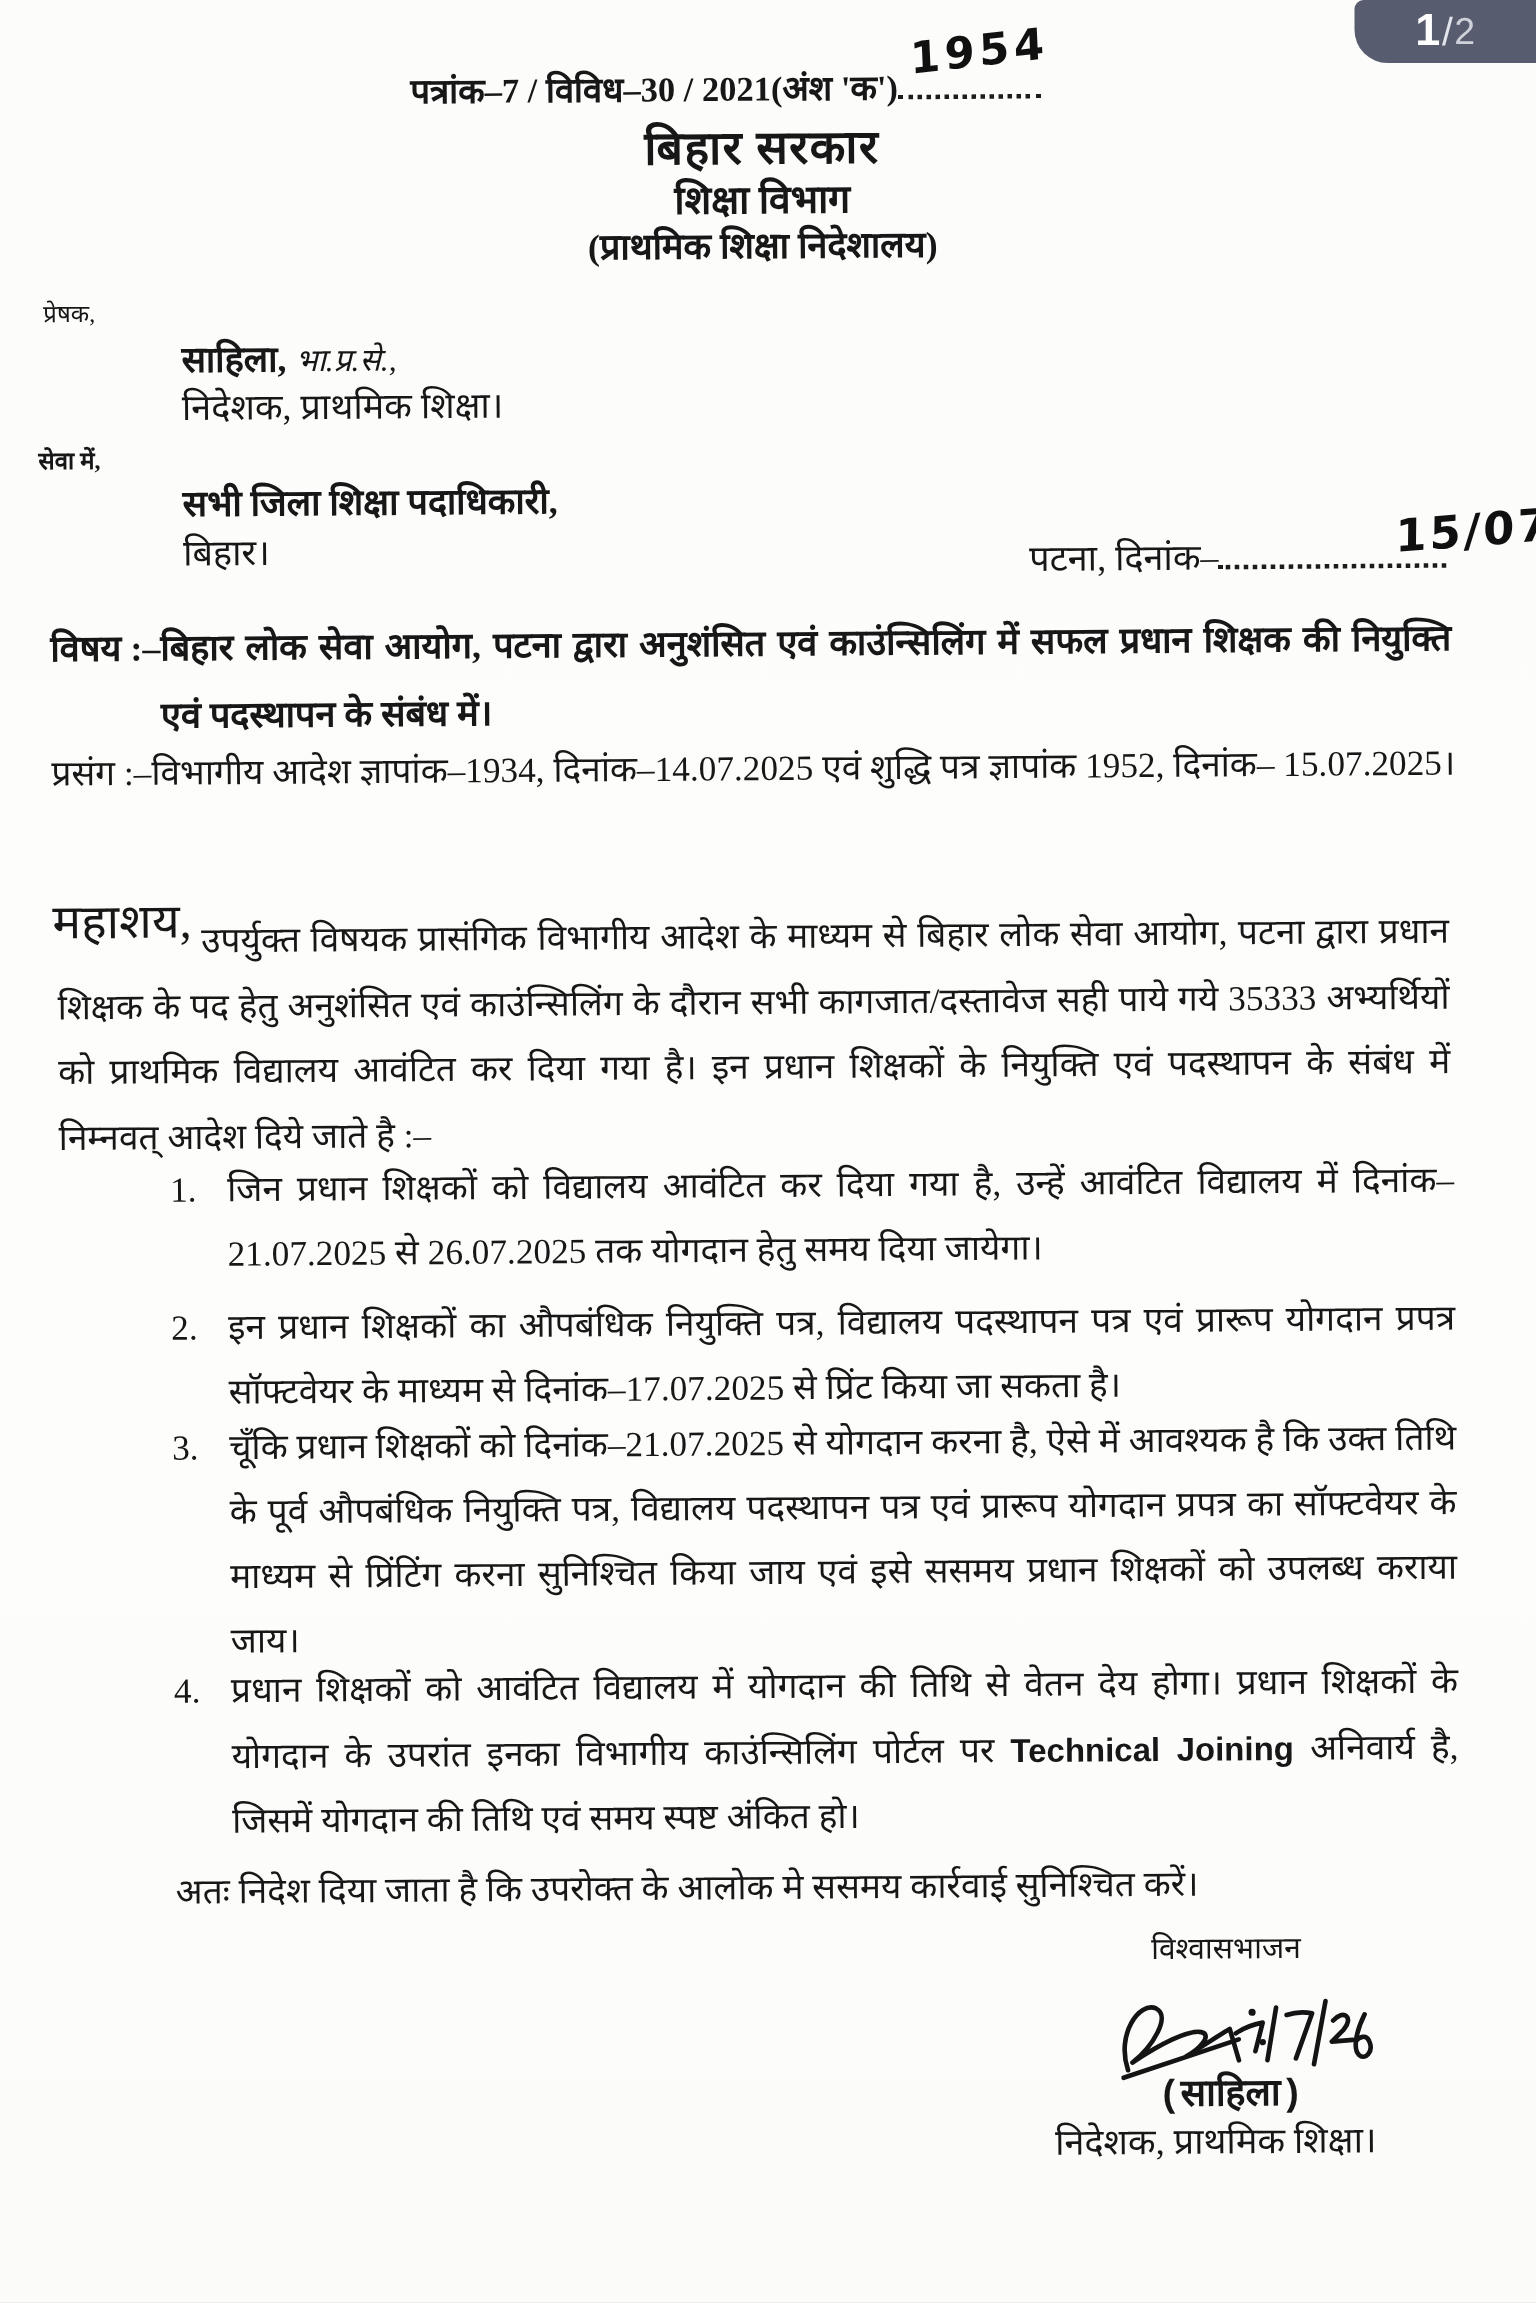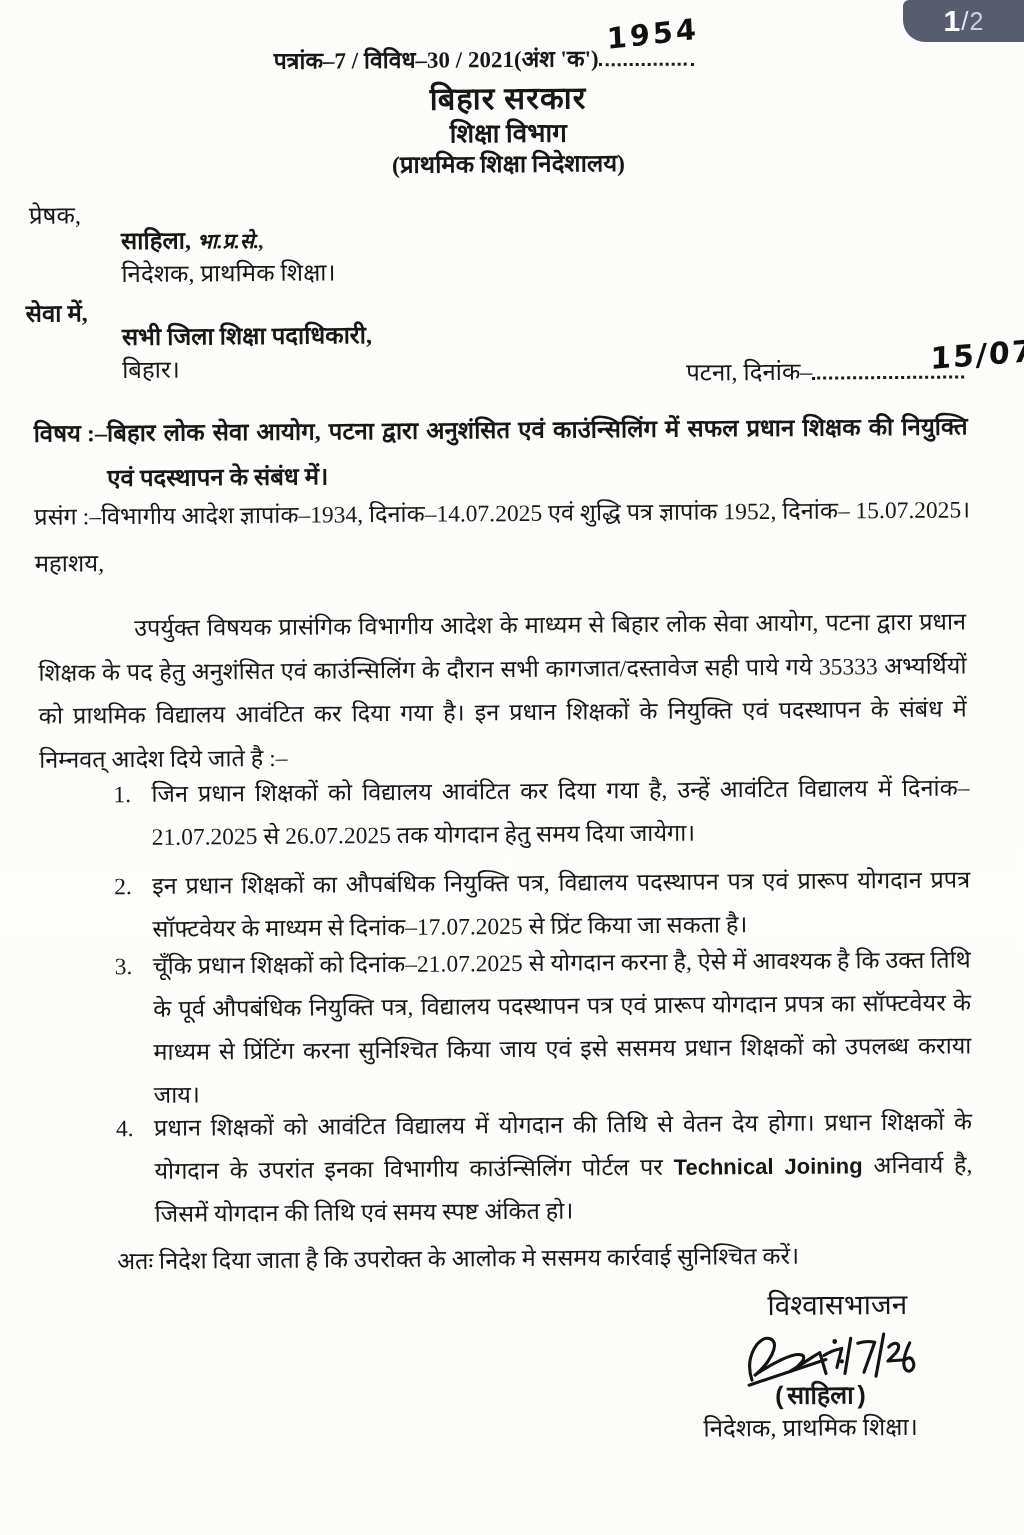--- a/index.html
+++ b/index.html
@@ -46,57 +46,57 @@
   }
   .hand.refnum{
     position:absolute;left:8px;top:-26px;
     font-size:29px;letter-spacing:3px;
     transform:rotate(-6deg) skewX(-4deg);
   }
   .head-gov{left:0;right:0;top:76px;text-align:center;font-size:31px;font-weight:700;letter-spacing:1px;}
   .head-dept{left:0;right:0;top:114px;text-align:center;font-size:26px;font-weight:700;}
   .head-dir{left:0;right:0;top:146px;text-align:center;font-size:24px;font-weight:700;}
 
-  .lbl{font-size:24px;}
+  .lbl{font-size:16px;}
   .from-label{left:32px;top:194px;}
   .from-block{left:124px;top:222px;font-size:24px;line-height:32px;}
-  .from-block .svc{font-style:italic;font-size:21px;font-weight:700;}
+  .from-block .svc{font-style:italic;font-size:21px;font-weight:400;}
   .to-label{left:28px;top:292px;font-weight:bold;}
   .to-block{left:124px;top:318px;font-size:24px;line-height:33px;}
 
   .datewrap{left:688px;top:356px;font-size:24px;white-space:nowrap;}
   .dots.date{width:152px;}
   .hand.date{
     position:absolute;left:118px;top:-22px;
     font-size:30px;letter-spacing:2px;
     transform:rotate(-4deg) skewX(-5deg);
   }
 
   .hangrow{display:flex;align-items:flex-start;}
   .hangrow .hlabel{flex:0 0 auto;white-space:nowrap;}
   .subject{left:35px;top:408px;width:934px;font-size:24px;line-height:45px;font-weight:700;}
   .reference{left:35px;top:490px;width:936px;font-size:23.5px;line-height:46px;}
-  .salutation{left:35px;top:542px;font-size:24px;}
+  .salutation{left:35px;top:588px;font-size:32px;}
 
   .bodypara{
     left:38px;top:604px;width:928px;
     font-size:23.5px;line-height:43.5px;
     text-indent:96px;
   }
   .litem{display:flex;left:112px;width:856px;font-size:23.5px;line-height:43px;}
   .litem .num{flex:0 0 38px;}
   .litem .txt{flex:1 1 auto;}
   .item1{top:770px;}
   .item2{top:862px;}
   .item3{top:942px;}
   .item4{top:1104px;}
   .en{font-family:"Liberation Sans","DejaVu Sans",sans-serif;font-weight:600;font-size:22px;}
 
   .closing{left:112px;top:1241px;width:860px;font-size:23.5px;}
-  .valediction{left:762px;top:1287px;font-size:28px;}
+  .valediction{left:762px;top:1287px;font-size:20px;}
   .sigwrap{left:732px;top:1326px;width:185px;height:72px;}
   .signame{left:766px;top:1379px;font-size:25px;font-weight:700;font-family:Liberation Mono, monospace;}
   .sigdesig{left:697px;top:1412px;font-size:24px;}
 </style>
 </head>
 <body>
 
 <div class="page">
 
   <div class="badge">

